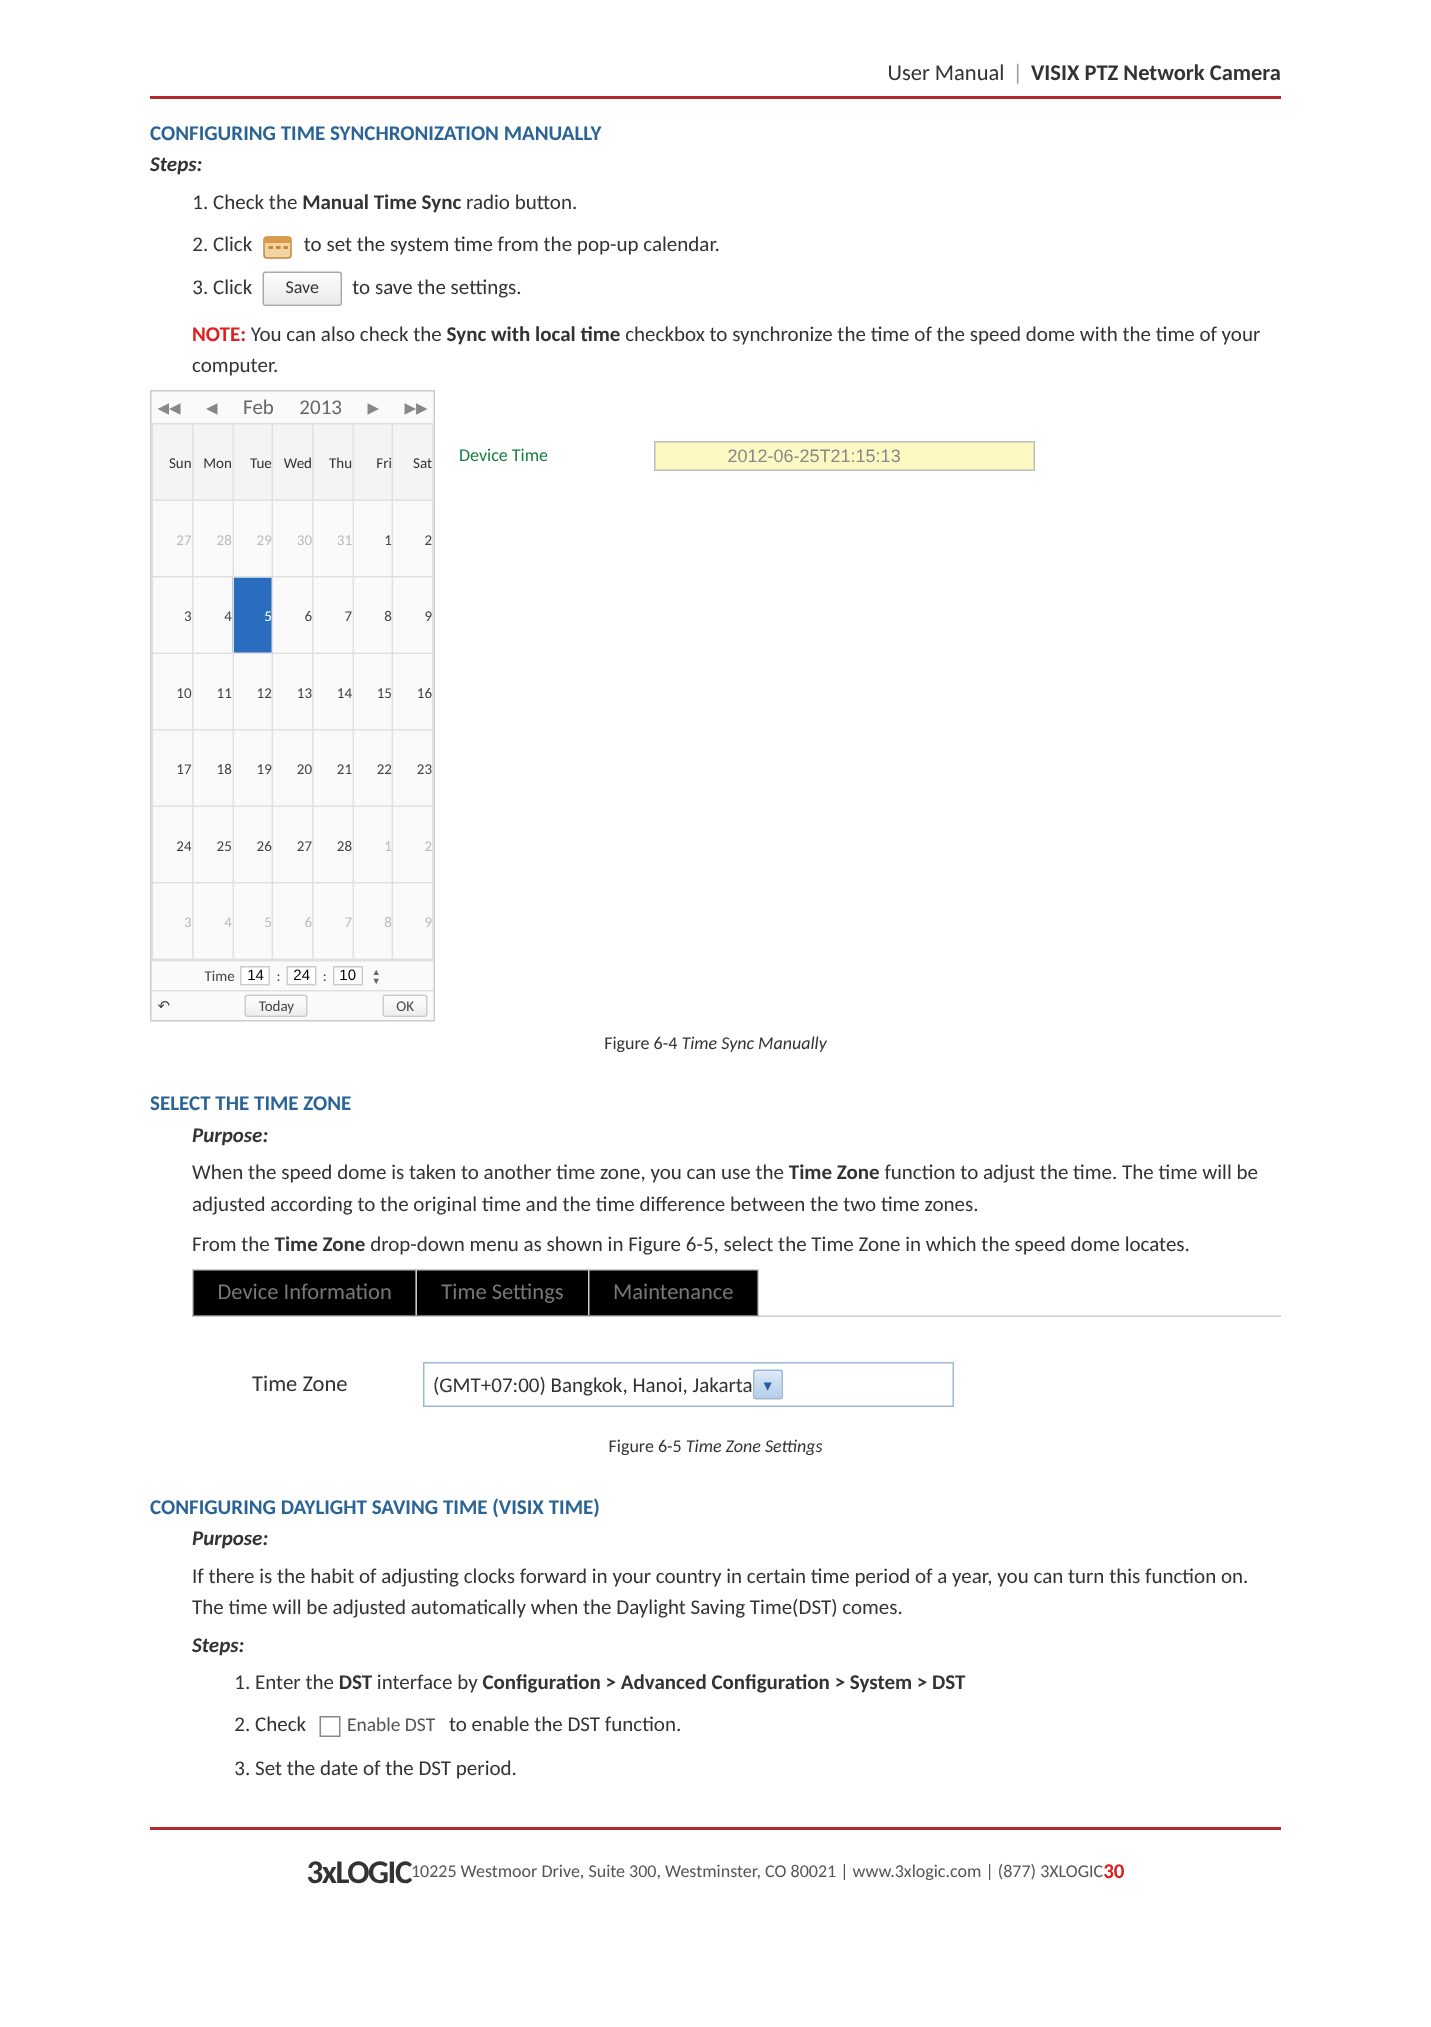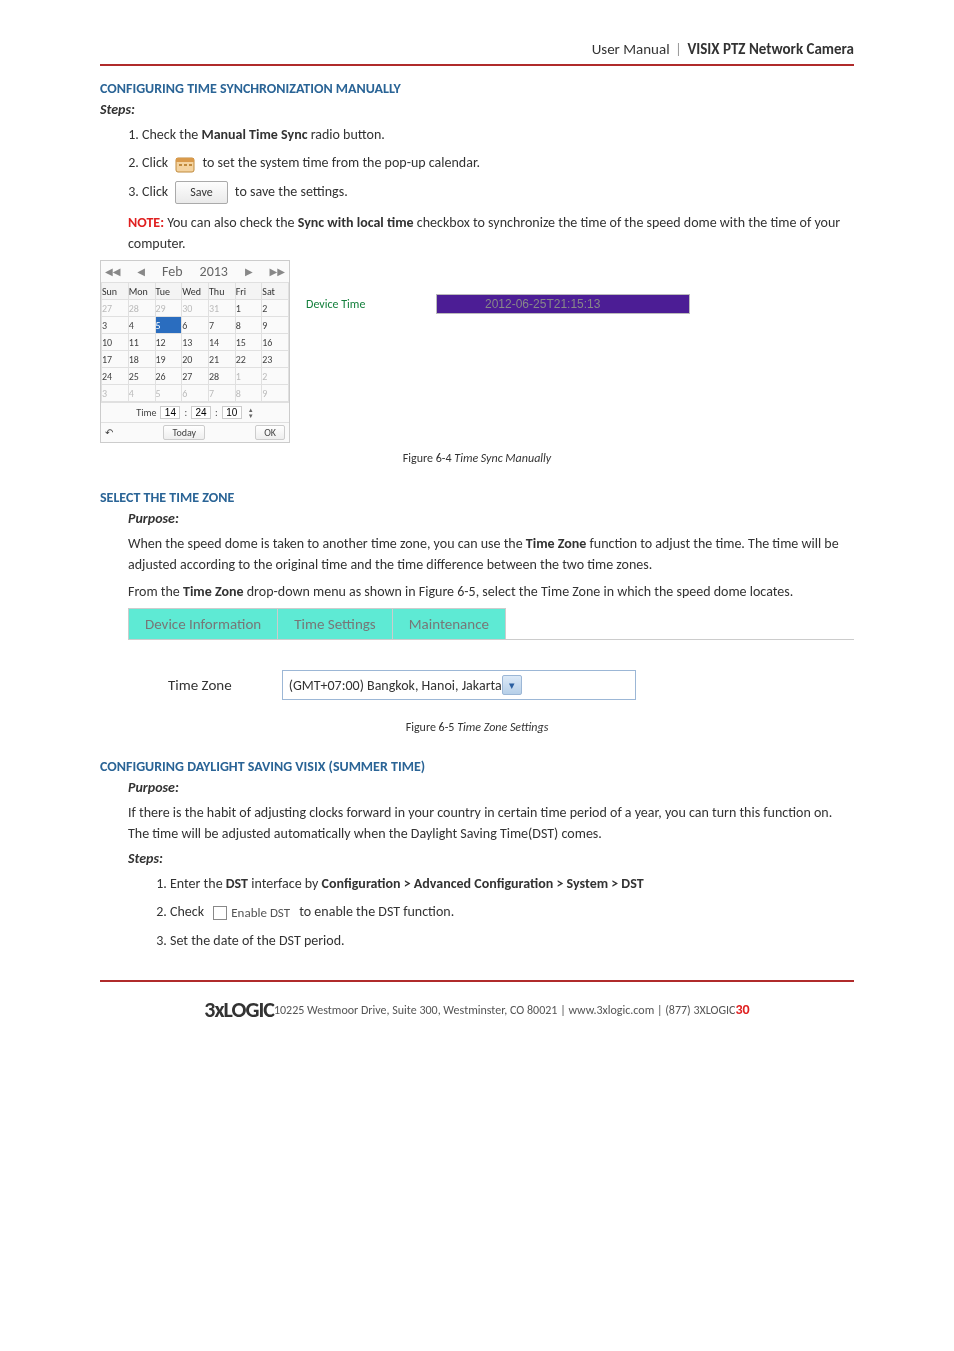--- a/index.html
+++ b/index.html
@@ -68,22 +68,22 @@
   }
   .calendar-widget .cal-top {
     display: flex; justify-content: space-between; align-items: center;
     padding: 2px 4px;
   }
   .calendar-widget .cal-top .nav { color: #888; font-size:10px;}
   .calendar-widget .cal-top .title { color: #666; font-size:14px;}
   .calendar-widget table { border-collapse: collapse; width: 100%; }
   .calendar-widget th, .calendar-widget td {
     border: 1px solid #e0e0e0;
-    text-align: left;
-    padding: 1px 0;
+    text-align: right;
+    padding: 18px 0;
     height: 14px;
     width: 26px;
     font-size: 10px;
   }
   .calendar-widget th { color: #333; font-weight: normal; background:#f4f4f4;}
   .calendar-widget td.dim { color: #bbb; }
   .calendar-widget td.selected { background: #2a6dbf; color: #fff; }
   .calendar-widget .time-row {
     display: flex; align-items: center; gap: 4px;
     padding: 3px 4px; border-top: 1px solid #e0e0e0;
@@ -103,34 +103,34 @@
 
   .manual-sync-block { padding-top: 30px; font-size: 12px; }
   .manual-sync-block .radio-row {
     display: flex; align-items: center; gap: 6px; margin-bottom: 8px; color:#333;
   }
   .manual-sync-block .kv { display: flex; align-items: center; margin: 4px 0; gap: 20px;}
   .manual-sync-block .kv .k { width: 110px; color:#15803d;}
   .manual-sync-block .kv .v-input {
     width: 200px; border:1px solid #bbb; background:#fff; font-size:12px; padding:2px 4px;
   }
-  .manual-sync-block .kv .v-input.readonly { color:#888; background:#4c1d95;padding-left:48px;}
+  .manual-sync-block .kv .v-input.readonly { color:#888; background:#fef9c3;padding-left:48px;}
   .manual-sync-block .cb { display:flex; align-items:center; gap:4px; color:#333; margin-left:10px;}
   .manual-sync-block .cb .icon-cal { margin-right:4px;}
 
   .fig-caption { text-align:center; font-size:12px; margin: 8px 0 24px 0;}
   .fig-caption .italic { font-style: italic; }
 
   .tabs-row {
     display: flex; border-bottom: 1px solid #ccc;
   }
   .tabs-row .tab {
     border: 1px solid #ccc; border-bottom: none;
     padding: 6px 16px; font-size: 15px; color: #777;
-    background: #5eead4; margin-right: -1px;
+    background: #000000; margin-right: -1px;
   }
 
   .tz-row {
     display: flex; align-items: center; padding: 30px 10px 12px 40px; gap: 50px;
   }
   .tz-row .label { font-size: 15px; color:#333; }
   .tz-row .select-mimic {
     display: flex; align-items: center; justify-content: flex-start;
     border: 1px solid #9cb7d6; padding: 4px 6px; width: 340px;
     font-size: 14px; color: #333; background: #fff;
@@ -344,21 +344,21 @@
         <span class="arrow">▾</span>
       </div>
     </div>
   </div>
 
   <div class="fig-caption">
     <span>Figure 6-5 </span>
     <span class="italic">Time Zone Settings</span>
   </div>
 
-  <div class="section-title">CONFIGURING DAYLIGHT SAVING VISIX (SUMMER TIME)</div>
+  <div class="section-title">CONFIGURING DAYLIGHT SAVING TIME (VISIX TIME)</div>
   <div class="indent">
     <div class="bold-italic">Purpose:</div>
     <div class="p">If there is the habit of adjusting clocks forward in your country in certain time period of a year, you can turn this function on. The time will be adjusted automatically when the Daylight Saving Time(DST) comes.</div>
 
     <div class="bold-italic">Steps:</div>
     <ol class="steps2">
       <li>
         <span>Enter the </span>
         <span class="bold">DST</span>
         <span> interface by </span>

